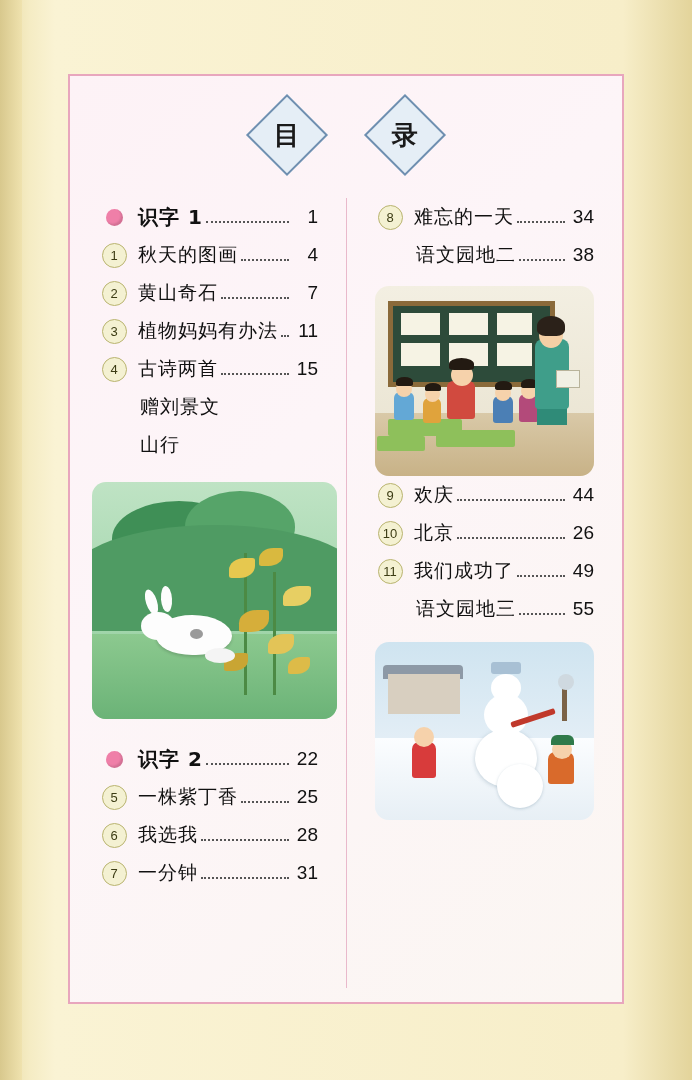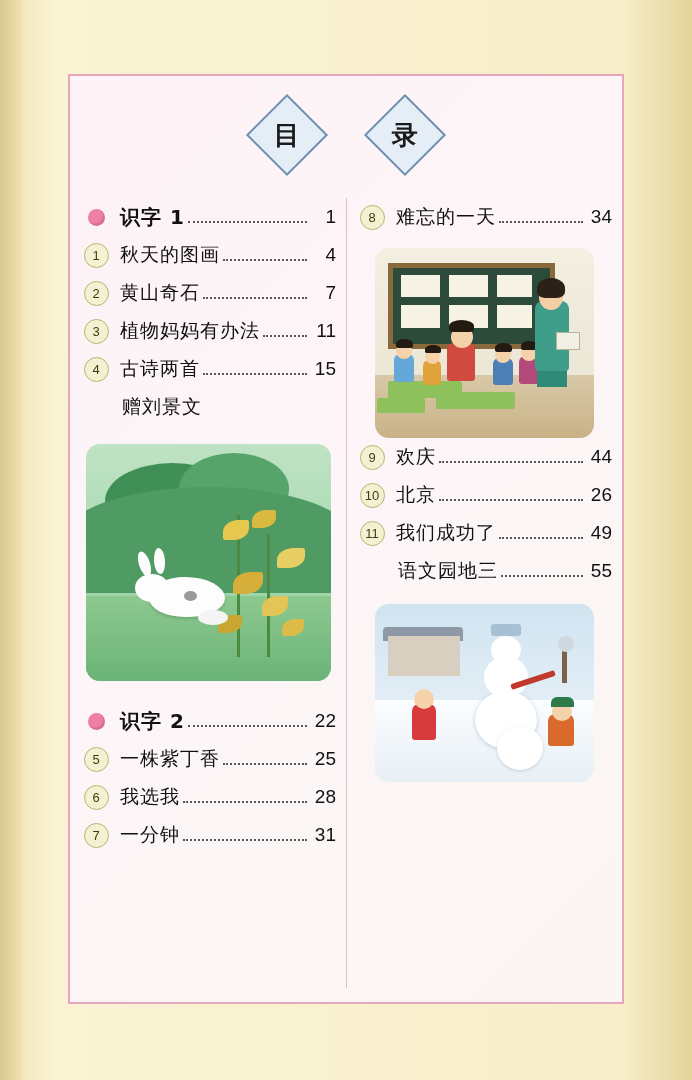--- a/index.html
+++ b/index.html
@@ -74,21 +74,21 @@
     position: absolute;
     top: 122px;
     left: 0;
     width: 100%;
     height: 790px;
     display: flex;
   }
   .col {
     width: 50%;
     position: relative;
-    padding: 0 4px;
+    padding: 0 22px;
     box-sizing: border-box;
   }
   .divider {
     position: absolute;
     left: 50%;
     top: 0;
     width: 1px;
     height: 100%;
     background: #e9b9cb;
   }
@@ -287,20 +287,23 @@
           </span>
         <span class="entry-title">古诗两首</span>
         <span class="leader"></span>
         <span class="page-num">15</span>
       </div>
 
       <div class="entry indent">
         <span class="entry-title">赠刘景文</span>
       </div>
 
+      <div class="entry indent">
+        <span class="entry-title">山行</span>
+      </div>
 
 
       <div class="illus illus-1">
         <div class="sky1"></div>
         <div class="bush1"></div>
         <div class="bush1b"></div>
         <div class="trunk1"></div>
         <div class="hill1"></div>
         <div class="grass1"></div>
         <div class="stalk" style="left:62%; top:30%; height:60%;"></div>
@@ -361,20 +364,25 @@
 
       <div class="entry">
         <span class="marker">
             <span class="num-circle">8</span>
           </span>
         <span class="entry-title">难忘的一天</span>
         <span class="leader"></span>
         <span class="page-num">34</span>
       </div>
 
+      <div class="entry indent">
+        <span class="entry-title">语文园地二</span>
+        <span class="leader"></span>
+        <span class="page-num">38</span>
+      </div>
 
       <div class="illus illus-2">
         <div class="room-wall"></div>
         <div class="board"></div>
         <div class="board-paper" style="left:12%; top:14%; width:18%; height:12%;"></div>
         <div class="board-paper" style="left:34%; top:14%; width:18%; height:12%;"></div>
         <div class="board-paper" style="left:56%; top:14%; width:16%; height:12%;"></div>
         <div class="board-paper" style="left:12%; top:30%; width:18%; height:12%;"></div>
         <div class="board-paper" style="left:34%; top:30%; width:18%; height:12%;"></div>
         <div class="board-paper" style="left:56%; top:30%; width:16%; height:12%;"></div>

